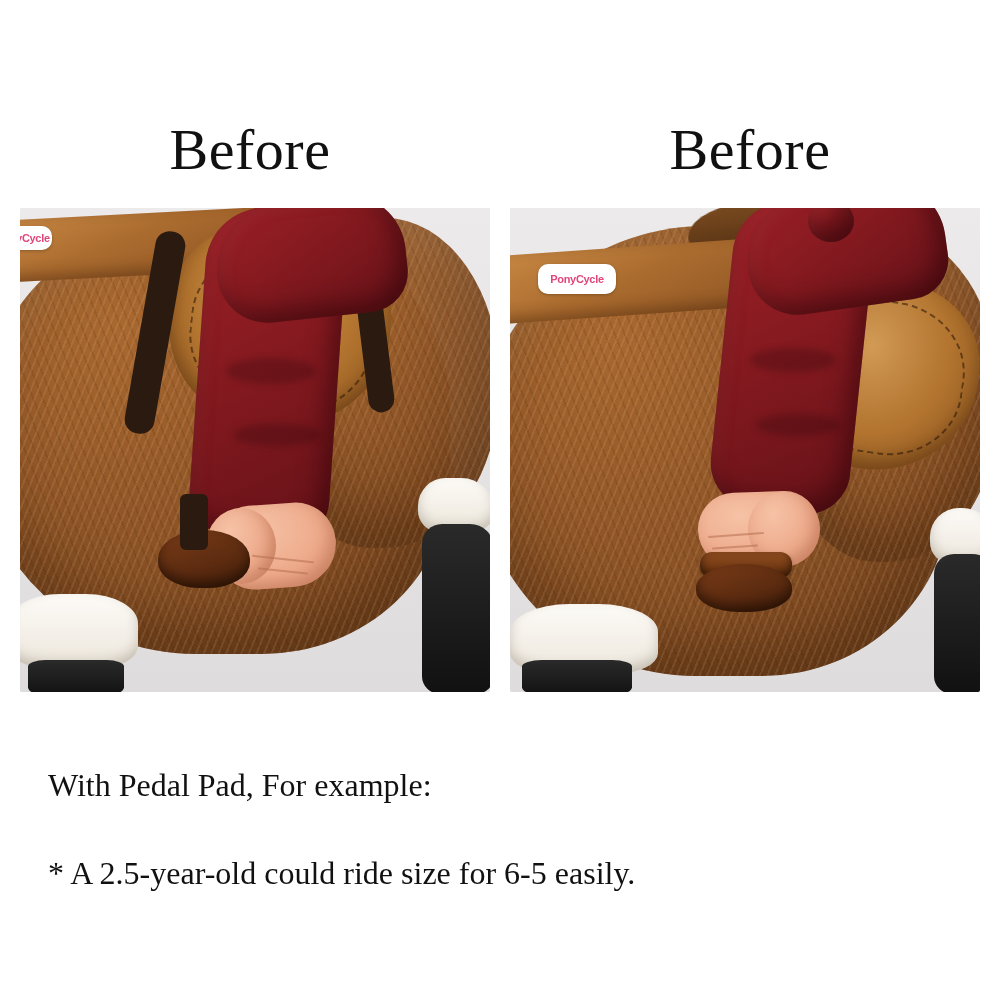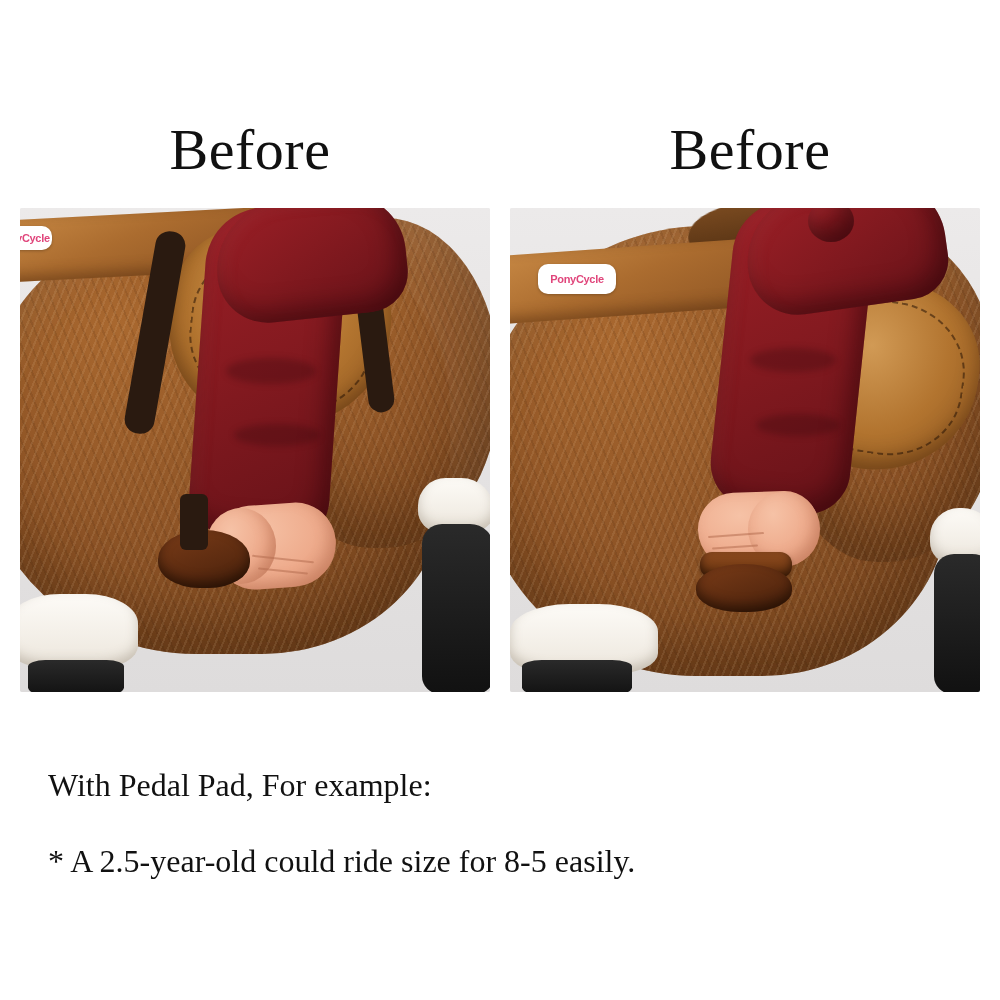--- a/index.html
+++ b/index.html
@@ -181,21 +181,21 @@
   .captions {
     position: absolute;
     left: 48px;
     top: 768px;
     width: 904px;
   }
   .caption-lead {
     font-family: "Liberation Serif", serif;
     font-size: 32px;
     color: #111111;
-    margin: 0 0 38px 0;
+    margin: 0 0 50px 0;
     line-height: 1.1;
   }
   .bullet-line {
     font-family: "Liberation Serif", serif;
     font-size: 32px;
     color: #111111;
     margin: 0 0 14px 0;
     line-height: 1.25;
   }
 </style>
@@ -298,16 +298,16 @@
       <div class="hoof-black" style="left:424px; top:346px; width:62px; height:140px; border-radius:20px 24px 18px 18px;"></div>
 
       <div class="logo-badge" style="left:28px; top:56px; width:78px; height:30px;">
         <span class="logo-text">PonyCycle</span>
       </div>
     </div>
   </div>
 
   <div class="captions">
     <p class="caption-lead">With Pedal Pad, For example:</p>
-    <p class="bullet-line">* A 2.5-year-old could ride size for 8-5 easily.</p>
+    <p class="bullet-line">* A 2.5-year-old could ride size for 6-5 easily.</p>
   </div>
 
 </div>
 
 </body></html>

